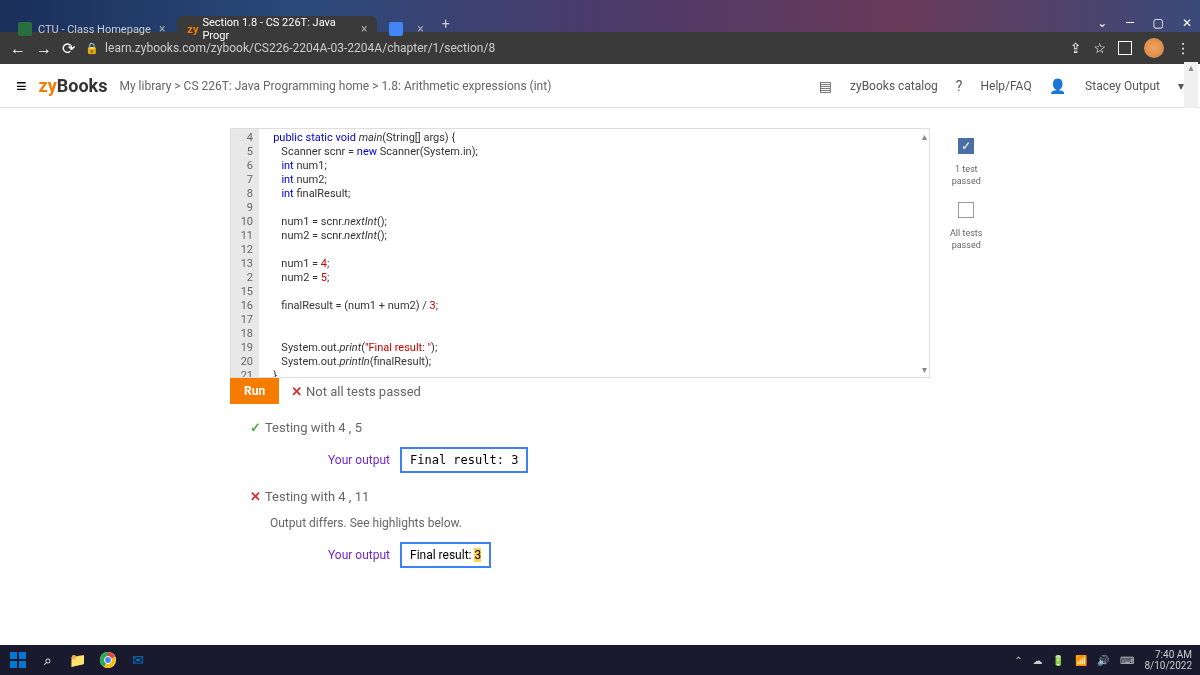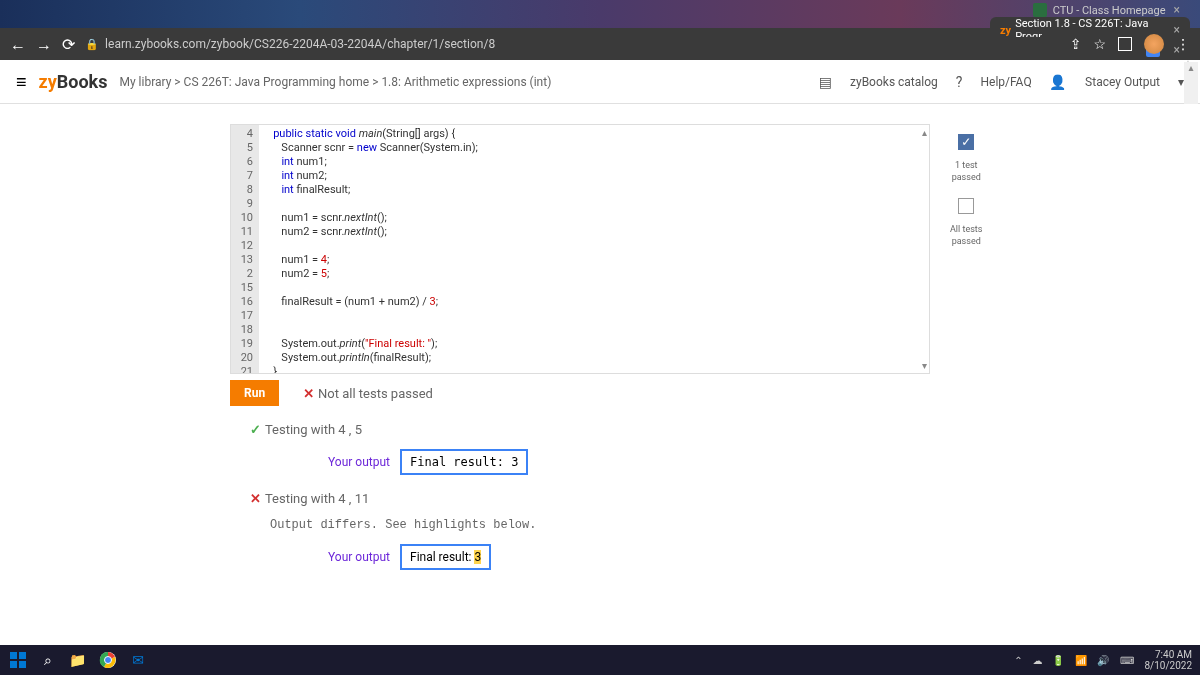--- a/index.html
+++ b/index.html
@@ -1,18 +1,18 @@
 <!DOCTYPE html>
 <html><head>
 <meta charset="utf-8">
 <style>
 * { margin: 0; padding: 0; box-sizing: border-box; font-family: -apple-system, BlinkMacSystemFont, "Segoe UI", Roboto, sans-serif; }
 body { width: 1200px; height: 675px; background: #fff; overflow: hidden; position: relative; }
 
-.window-top { height: 28px; background: linear-gradient(90deg, #1a2f5a, #2a4a7a, #4a3a6a, #6a3a5a, #3a4a7a); display: flex; align-items: flex-end; padding: 3px 8px; flex-direction: column; }
+.window-top { height: 28px; background: linear-gradient(90deg, #1a2f5a, #2a4a7a, #4a3a6a, #6a3a5a, #3a4a7a); display: flex; align-items: flex-start; padding: 16px 8px; }
 .tab { display: flex; align-items: center; height: 26px; padding: 0 10px; margin-right: 2px; font-size: 11px; color: #ccc; border-radius: 6px 6px 0 0; max-width: 200px; }
 .tab.active { background: #3a3a3a; color: #fff; }
 .tab-icon { width: 14px; height: 14px; margin-right: 6px; border-radius: 2px; }
 .tab-close { margin-left: 8px; color: #aaa; font-size: 12px; }
 .win-controls { margin-left: auto; display: flex; gap: 18px; color: #fff; font-size: 12px; }
 
 .chrome-bar { height: 32px; background: #3a3a3a; display: flex; align-items: center; padding: 0 10px; gap: 10px; }
 .nav-arrow { color: #fff; font-size: 16px; cursor: pointer; }
 .url-bar { flex: 1; display: flex; align-items: center; background: #3a3a3a; color: #ccc; font-size: 12px; gap: 6px; }
 .lock-ico { color: #aaa; font-size: 11px; }
@@ -39,33 +39,33 @@
 .code-text .str { color: #cc0000; }
 .code-text .num { color: #cc0000; }
 .code-text .fn { font-style: italic; }
 .scroll-up { position: absolute; right: 2px; top: 2px; font-size: 10px; color: #888; }
 .scroll-dn { position: absolute; right: 2px; bottom: 2px; font-size: 10px; color: #888; }
 
 .status-col { position: absolute; left: 950px; top: 30px; display: flex; flex-direction: column; gap: 10px; align-items: center; font-size: 9px; color: #666; }
 .status-box { width: 16px; height: 16px; border: 1px solid #999; display: flex; align-items: center; justify-content: center; }
 .status-box.pass { background: #4a6fa5; border-color: #4a6fa5; color: #fff; font-size: 12px; }
 
-.run-row { margin-left: 230px; margin-top: 6px; display: flex; align-items: center; gap: 24px; }
+.run-row { margin-left: 230px; margin-top: 0; display: flex; align-items: center; gap: 12px; }
 .run-btn { background: #f57c00; color: #fff; border: none; padding: 6px 14px; font-size: 12px; font-weight: bold; cursor: pointer; }
 .test-status { font-size: 13px; color: #666; display: flex; align-items: center; gap: 4px; }
 .x-red { color: #d32f2f; font-weight: bold; }
 .chk-grn { color: #4caf50; font-weight: bold; }
 
 .test-block { margin-left: 250px; margin-top: 16px; }
 .test-title { font-size: 13px; color: #666; margin-bottom: 12px; display: flex; align-items: center; gap: 4px; }
 .out-row { display: flex; align-items: center; gap: 10px; margin-bottom: 10px; margin-left: 40px; }
 .out-label { font-size: 12px; color: #6d28d9; width: 100px; text-align: right; }
 .out-box { border: 2px solid #3b82f6; padding: 4px 8px; font-family: monospace; font-size: 12px; background: #fff; }
 .hl { background: #ffd54f; }
-.diff-note { font-size: 12px; color: #666; margin: 6px 0 12px 20px; font-family: Liberation Mono, monospace; }
+.diff-note { font-size: 12px; color: #666; margin: 6px 0 12px 20px; }
 
 .taskbar { position: absolute; bottom: 0; left: 0; right: 0; height: 30px; background: #1a1a2e; display: flex; align-items: center; padding: 0 8px; gap: 10px; }
 .tb-icon { width: 20px; height: 20px; display: flex; align-items: center; justify-content: center; color: #fff; font-size: 14px; }
 .tb-right { margin-left: auto; display: flex; align-items: center; gap: 10px; color: #ccc; font-size: 10px; }
 .clock { text-align: right; line-height: 11px; }
 
 .page-scroll { position: absolute; right: 2px; top: 62px; width: 14px; height: calc(100% - 94px); background: #f0f0f0; }
 .page-scroll-up { position: absolute; top: 0; font-size: 10px; color: #888; width: 100%; text-align: center; }
 </style>
 </head>

